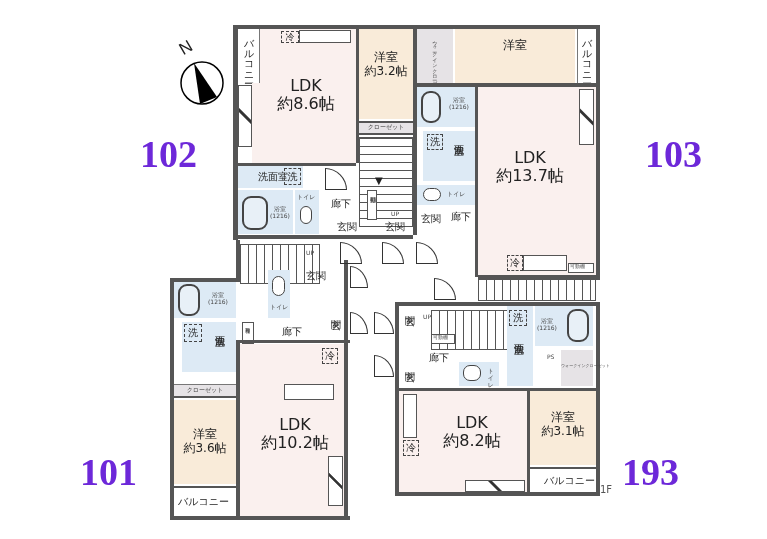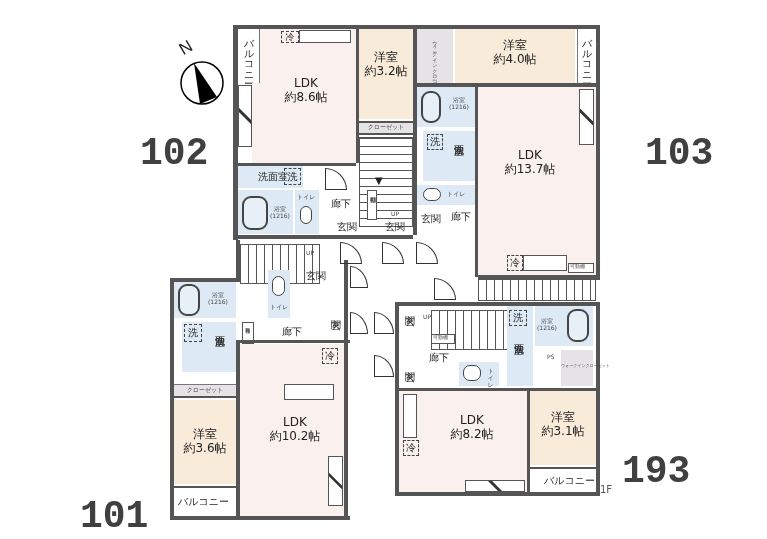--- a/index.html
+++ b/index.html
@@ -6,25 +6,25 @@
   body{width:767px;height:539px;position:relative;overflow:hidden;font-family:"DejaVu Sans",sans-serif;color:#222;}
   .abs{position:absolute;box-sizing:border-box;}
   .wall{position:absolute;background:#555;}
   .room{position:absolute;box-sizing:border-box;}
   .ldk{background:#faf0ee;}
   .yoshitsu{background:#f9ebd9;}
   .wet{background:#ddeaf5;}
   .white{background:#fff;}
   .grey{background:#e6e3e6;}
   .lbl{position:absolute;text-align:center;line-height:1.15;white-space:nowrap;color:#222;}
-  .big{font-size:12px;}
+  .big{font-size:16px;}
   .mid{font-size:12px;}
   .sm{font-size:10px;}
   .xs{font-size:6px;color:#444;}
-  .unit-no{position:absolute;font-family:Liberation Mono, monospace;font-weight:bold;font-size:38px;color:#404040;}
+  .unit-no{position:absolute;font-family:Liberation Serif, serif;font-weight:bold;font-size:38px;color:#6d28d9;}
   .vert{writing-mode:vertical-rl;letter-spacing:0;}
   .stairs{position:absolute;background:repeating-linear-gradient(90deg,#fff 0,#fff 7px,#555 7px,#555 8px);border:1px solid #555;box-sizing:border-box;}
   .stairs-h{position:absolute;background:repeating-linear-gradient(0deg,#fff 0,#fff 7px,#555 7px,#555 8px);border:1px solid #555;box-sizing:border-box;}
   .door{position:absolute;border:1px solid #333;border-radius:0 100% 0 0;box-sizing:border-box;background:transparent;}
   .storage{position:absolute;border:1px solid #555;background:#fff;box-sizing:border-box;
     background-image:linear-gradient(45deg,transparent 46%,#333 48%,#333 52%,transparent 54%);}
   .dash{position:absolute;border:1px dashed #444;box-sizing:border-box;font-size:10px;text-align:center;}
   .tub{position:absolute;border:2px solid #444;border-radius:9px;background:#e8f0f7;box-sizing:border-box;}
 </style>
 </head>
@@ -33,21 +33,21 @@
 <div class="abs" style="left:178px;top:38px;width:48px;height:68px;">
   <div class="abs" style="left:2px;top:0;font-size:17px;transform:rotate(-30deg);font-family:'Liberation Sans',sans-serif;">N</div>
   <svg class="abs" style="left:0;top:22px;" width="48" height="46" viewBox="0 0 48 46">
     <circle cx="24" cy="23" r="21" fill="#fff" stroke="#000" stroke-width="1.5"></circle>
     <polygon points="16,3 22,44 39,37" fill="#000"></polygon>
   </svg>
 </div>
 
 <div class="unit-no" style="left:140px;top:132px;">102</div>
 <div class="unit-no" style="left:613px;top:132px;margin-left:32px;">103</div>
-<div class="unit-no" style="left:80px;top:450px;margin-top:45px;">101</div>
+<div class="unit-no" style="left:80px;top:450px;">101</div>
 <div class="unit-no" style="left:622px;top:450px;">193</div>
 
 <div class="abs" style="left:233px;top:25px;width:180px;height:215px;">
 
   <div class="wall" style="left:0;top:0;width:180px;height:4px;"></div>
   <div class="wall" style="left:0;top:0;width:5px;height:215px;"></div>
 
   <div class="room white" style="left:5px;top:4px;width:22px;height:54px;border-right:1px solid #777;">
     <div class="lbl sm vert" style="left:5px;top:3px;">バルコニー</div>
   </div>
@@ -111,21 +111,20 @@
   <div class="wall" style="left:183px;top:0;width:4px;height:255px;"></div>
   <div class="wall" style="left:0;top:0;width:4px;height:210px;"></div>
 
   <div class="room grey" style="left:4px;top:4px;width:36px;height:58px;">
     <div class="lbl xs vert" style="left:14px;top:8px;font-size:5px;">ウォークインクローゼット</div>
   </div>
 
   <div class="room yoshitsu" style="left:42px;top:4px;width:120px;height:54px;">
     <div class="lbl mid" style="left:0;top:10px;width:120px;">
       <div>洋室</div>
-      <div>約4.0帖</div>
     </div>
   </div>
   <div class="room white" style="left:164px;top:4px;width:19px;height:54px;border-left:1px solid #777;">
     <div class="lbl sm vert" style="left:3px;top:3px;">バルコニー</div>
   </div>
   <div class="wall" style="left:4px;top:58px;width:179px;height:4px;"></div>
 
   <div class="room wet" style="left:4px;top:62px;width:58px;height:40px;">
     <div class="tub" style="left:4px;top:4px;width:20px;height:32px;"></div>
     <div class="lbl xs" style="left:32px;top:10px;">

